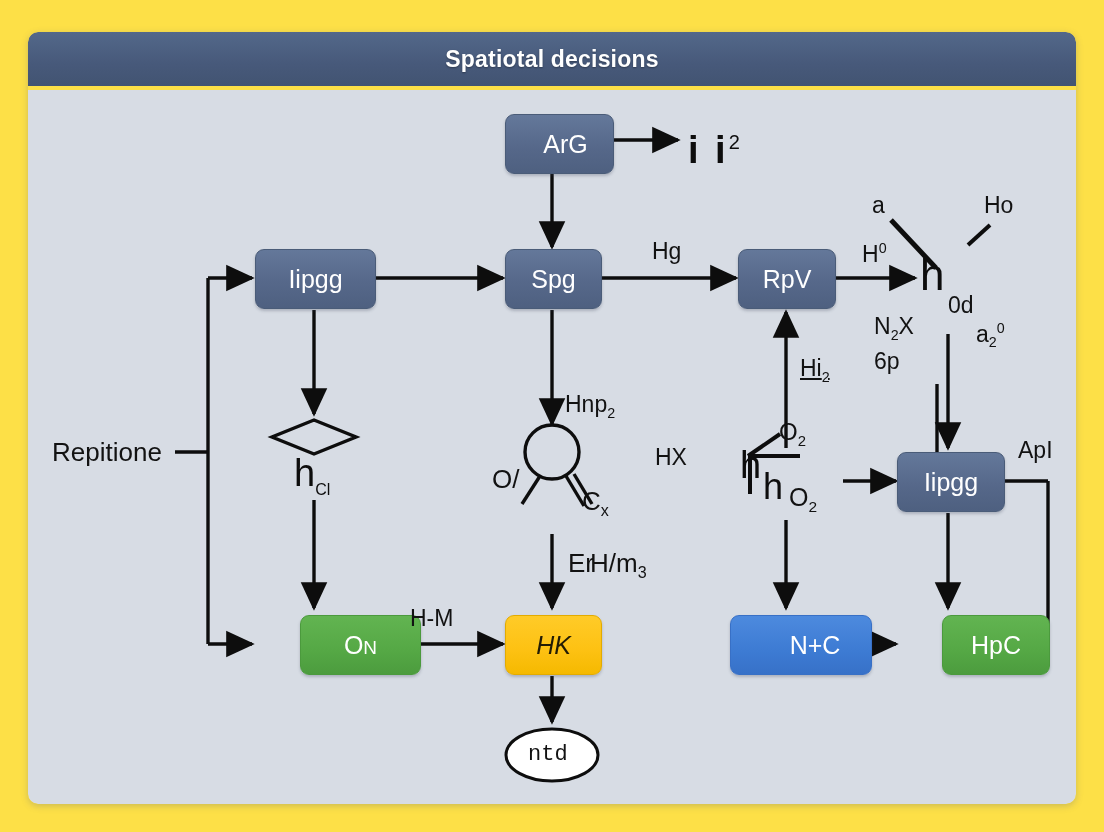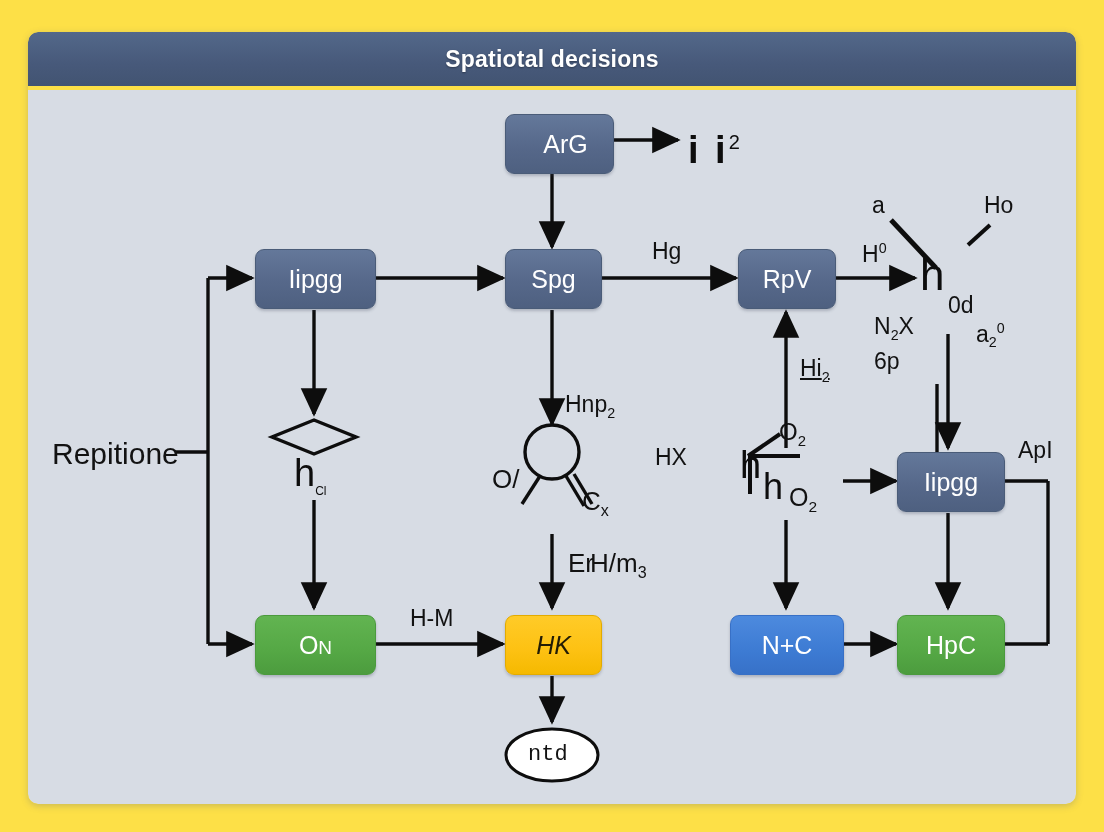--- a/index.html
+++ b/index.html
@@ -23,28 +23,28 @@
 
   svg.canvas{position:absolute;left:0;top:0;width:1104px;height:832px;}
 
   
   .node{position:absolute;display:flex;align-items:center;justify-content:center;
         border-radius:9px;font-size:25px;color:#fff;
         box-shadow:0 2px 3px rgba(60,70,90,.28);}
   .node.slate{background:linear-gradient(180deg,#64789a 0%,#56688a 55%,#4e6080 100%);
         border:1px solid #4a5c78;}
   .node.green{background:linear-gradient(180deg,#62b451 0%,#55a845 60%,#4c9c3e 100%);
-        border:1px solid #4b9a3d;}
+        border:1px solid #4b9a3d;margin-left:45px;}
   .node.blue{background:linear-gradient(180deg,#4d8ade 0%,#3d7bd3 60%,#3771c8 100%);
-        border:1px solid #3870c6;}
+        border:1px solid #3870c6;padding-left:28px;}
   .node.gold{background:linear-gradient(180deg,#ffcb28 0%,#fdc112 60%,#f5b900 100%);
         border:1px solid #e3ab00;color:#231c05;font-style:italic;}
 
   .lbl{position:absolute;color:#121212;font-size:23px;white-space:nowrap;}
-  .lbl.big{font-size:30px;}
+  .lbl.big{font-size:26px;}
   .glyph{position:absolute;color:#0d0d0d;white-space:nowrap;}
   sub{font-size:.62em;}
   sup{font-size:.62em;}
 </style>
 </head>
 <body>
 
 <div id="page">
 
   <div class="panel">
@@ -210,21 +210,21 @@
 
   <div class="lbl" style="left:874px;top:348px;">6p</div>
 
   <div class="lbl" style="left:976px;top:320px;">
     <span>a</span><sub>2</sub><sup>0</sup>
   </div>
 
   <div class="lbl" style="left:655px;top:444px;">HX</div>
 
   <div class="glyph" style="left:294px;top:452px;font-size:38px;">
-    <span>h</span><sub style="font-size:12px;">Cl</sub>
+    <span>h</span><sub style="font-size:16px;">Cl</sub>
   </div>
 
   <div class="lbl" style="left:492px;top:464px;font-size:26px;">O/</div>
 
   <div class="lbl" style="left:582px;top:486px;font-size:26px;">
     <span>C</span><sub>x</sub>
   </div>
 
   <div class="glyph" style="left:740px;top:444px;font-size:38px;">h</div>
 

